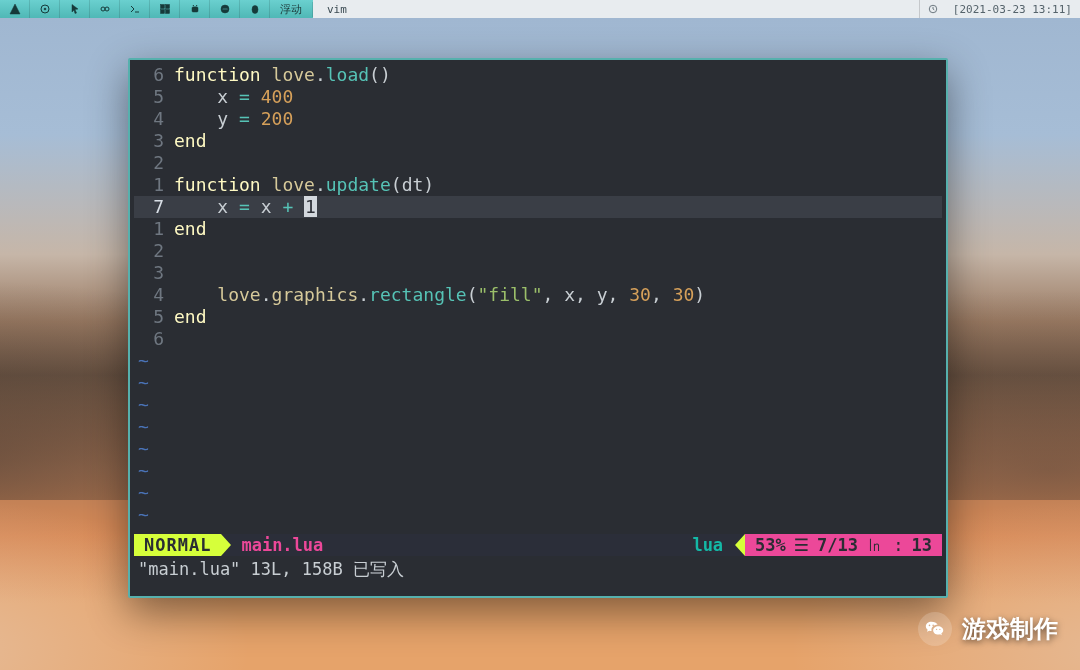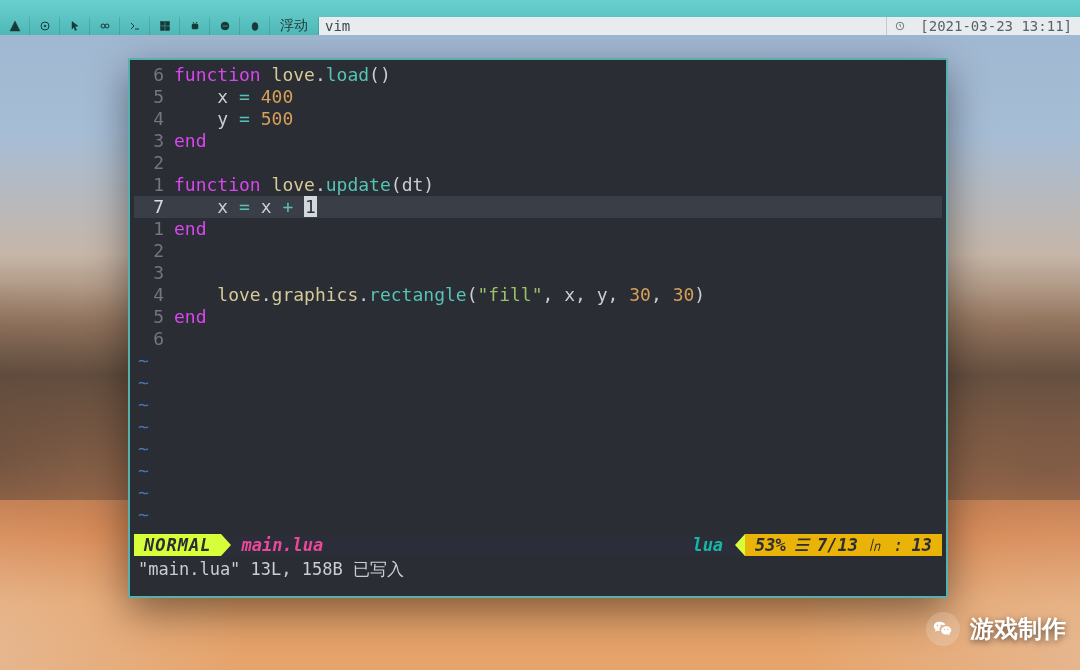--- a/index.html
+++ b/index.html
@@ -22,41 +22,41 @@
       radial-gradient(600px 280px at -80px 320px, rgba(230,235,240,0.35), transparent 55%),
       radial-gradient(600px 280px at 1120px 320px, rgba(230,235,240,0.30), transparent 55%);
     pointer-events:none;
   }
 
   
   .taskbar {
     position: relative;
     z-index: 3;
     display: flex;
-    align-items: flex-end;
-    height: 35px;
+    align-items: center;
+    height: 18px;
     background: linear-gradient(#6ad0cf,#4fb8b6);
-    font-size: 14px;
+    font-size: 11px;
     color: #1d3a3a;
   }
   .taskbar .left { display:flex; align-items:center; gap:0; }
   .taskbar .icon {
     width: 30px; height:18px; display:flex; align-items:center; justify-content:center;
     border-right:1px solid rgba(0,0,0,.12);
     color:#163a3a;
   }
   .taskbar .icon svg { width:12px; height:12px; fill:currentColor; stroke:currentColor; }
   .taskbar .float-label { padding:0 10px; border-right:1px solid rgba(0,0,0,.12);}
   .taskbar .title-area {
     flex:1;
     background:#e8ecef;
     color:#3a4a52;
     height:18px;
     display:flex; align-items:center;
-    padding-left:6px;
+    padding-left:14px;
     font-family:inherit;
   }
   .taskbar .clock {
     background:#e8ecef;
     color:#55636b;
     height:18px;
     display:flex; align-items:center; gap:15px;
     padding:0 8px;
     border-left:1px solid rgba(0,0,0,.15);
   }
@@ -81,21 +81,21 @@
   .gutter {
     width:40px;
     text-align:right;
     padding-right:10px;
     color:#6f7781;
   }
   .current .gutter { color:#d8dee5; }
   .current { background:#3a3e46; }
   .current .code { flex:1; }
   .code { }
-  .kw { color:#d946ef; }      
+  .kw { color:#fef9c3; }      
   .id { color:#c8ced3; }
   .obj { color:#d6c99a; }
   .op { color:#56c3b6; }
   .fn { color:#56c3b6; }
   .pun { color:#c8ced3; }
   .num { color:#d6a05a; }
   .str { color:#9bbf6a; }
   .cursor {
     background:#d3d8de;
     color:#2c2f36;
@@ -106,21 +106,20 @@
 
   .statusline {
     margin-top:8px;
     height:22px;
     display:flex;
     align-items:stretch;
     font-size:17px;
     font-weight:600;
     background:#2b2e39;
     color:#c8ced3;
-    font-style:italic;
   }
   .statusline .mode {
     background:#d6ff3a;
     color:#2a2d33;
     padding:0 10px;
     display:flex; align-items:center;
     letter-spacing:1px;
   }
   .statusline .triangle-r {
     width:0;height:0;border-top:11px solid transparent;border-bottom:11px solid transparent;
@@ -129,32 +128,32 @@
   .statusline .filename {
     padding:0 10px; display:flex; align-items:center; color:#ec4899;
   }
   .statusline .spacer { flex:1; }
   .statusline .filetype { padding:0 12px; display:flex; align-items:center; color:#14b8a6;}
   .statusline .triangle-l {
     width:0;height:0;border-top:11px solid transparent;border-bottom:11px solid transparent;
     border-right:10px solid #d6ff3a;
   }
   .statusline .right {
-    background:#eab308; color:#2a2d33;
+    background:#ec4899; color:#2a2d33;
     display:flex; align-items:center; padding:0 10px; gap:8px;
     font-weight:700;
   }
   .statusline .right .glyph { font-weight:400; }
 
   .msgline {
     font-size:17px; color:#c8ced3; padding:2px 4px;
   }
 
   .watermark {
-    position:absolute; right:14px; bottom:24px;
+    position:absolute; right:22px; bottom:24px;
     display:flex; align-items:center; gap:10px;
     color:#fff; font-size:24px; font-weight:600;
     text-shadow:0 2px 6px rgba(0,0,0,.6);
     font-family:"PingFang SC","Microsoft YaHei",sans-serif;
   }
   .watermark .wechat {
     width:34px; height:34px; border-radius:50%;
     background:rgba(255,255,255,.18);
     display:flex; align-items:center; justify-content:center;
   }
@@ -231,21 +230,21 @@
         <path d="M12 7 V12 L15 14"></path>
       </svg>
     <span>[2021-03-23 13:11]</span>
   </div>
 </div>
 
 <div class="term">
   <div class="code-area">
       <div class="line"><div class="gutter">6</div><div class="code"><span class="kw">function</span><span class="pun"> </span><span class="obj">love</span><span class="pun">.</span><span class="fn">load</span><span class="pun">()</span></div></div>
       <div class="line"><div class="gutter">5</div><div class="code"><span class="pun">    </span><span class="id">x</span><span class="pun"> </span><span class="op">=</span><span class="pun"> </span><span class="num">400</span></div></div>
-      <div class="line"><div class="gutter">4</div><div class="code"><span class="pun">    </span><span class="id">y</span><span class="pun"> </span><span class="op">=</span><span class="pun"> </span><span class="num">500</span></div></div>
+      <div class="line"><div class="gutter">4</div><div class="code"><span class="pun">    </span><span class="id">y</span><span class="pun"> </span><span class="op">=</span><span class="pun"> </span><span class="num">200</span></div></div>
       <div class="line"><div class="gutter">3</div><div class="code"><span class="kw">end</span></div></div>
       <div class="line"><div class="gutter">2</div><div class="code"></div></div>
       <div class="line"><div class="gutter">1</div><div class="code"><span class="kw">function</span><span class="pun"> </span><span class="obj">love</span><span class="pun">.</span><span class="fn">update</span><span class="pun">(</span><span class="id">dt</span><span class="pun">)</span></div></div>
       <div class="line current"><div class="gutter">7</div><div class="code"><span class="pun">    </span><span class="id">x</span><span class="pun"> </span><span class="op">=</span><span class="pun"> </span><span class="id">x</span><span class="pun"> </span><span class="op">+</span><span class="pun"> </span><span class="cursor">1</span></div></div>
       <div class="line"><div class="gutter">1</div><div class="code"><span class="kw">end</span></div></div>
       <div class="line"><div class="gutter">2</div><div class="code"></div></div>
       <div class="line"><div class="gutter">3</div></div>
       <div class="line"><div class="gutter">4</div><div class="code"><span class="pun">    </span><span class="obj">love</span><span class="pun">.</span><span class="obj">graphics</span><span class="pun">.</span><span class="fn">rectangle</span><span class="pun">(</span><span class="str">"fill"</span><span class="pun">, </span><span class="id">x</span><span class="pun">, </span><span class="id">y</span><span class="pun">, </span><span class="num">30</span><span class="pun">, </span><span class="num">30</span><span class="pun">)</span></div></div>
       <div class="line"><div class="gutter">5</div><div class="code"><span class="kw">end</span></div></div>
       <div class="line"><div class="gutter">6</div><div class="code"></div></div>

